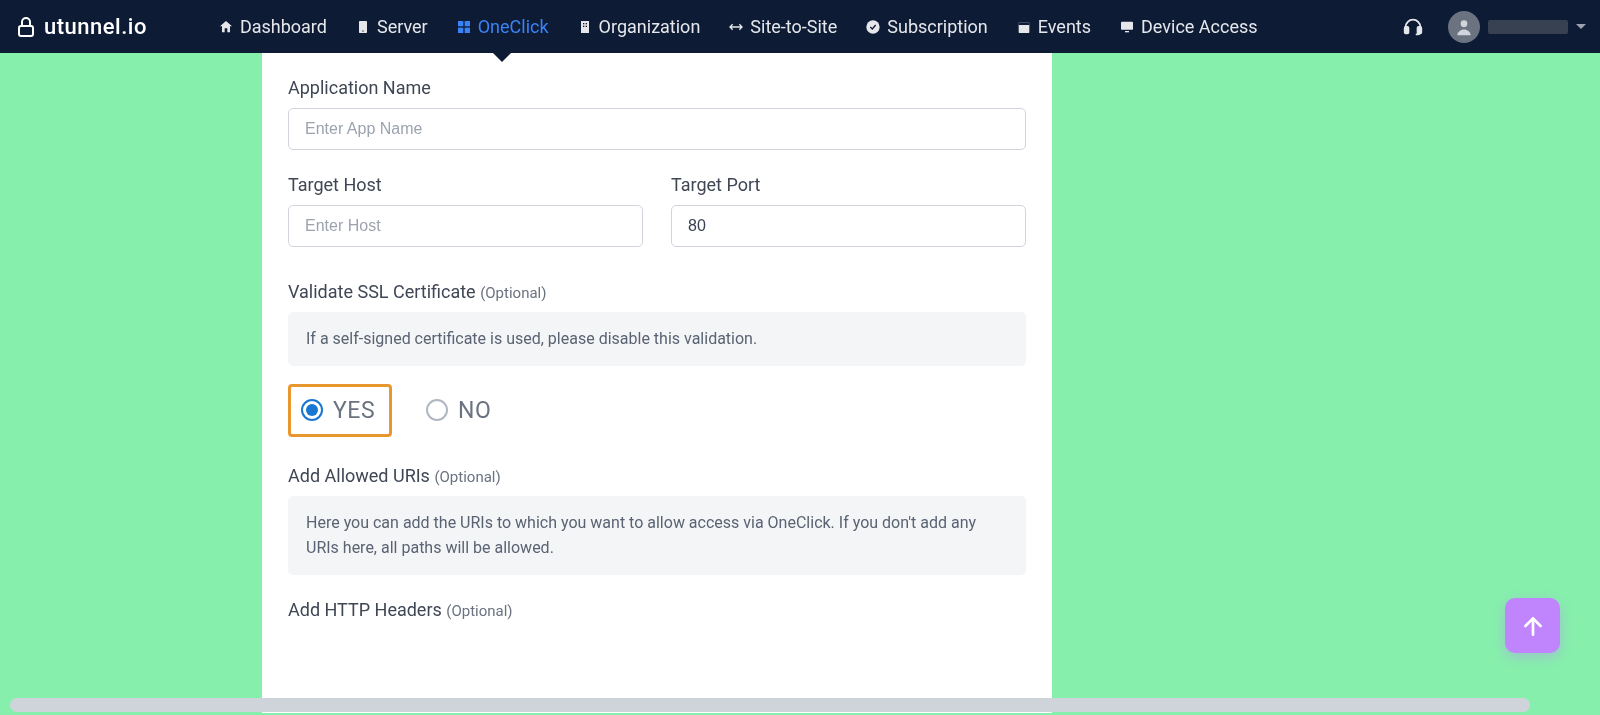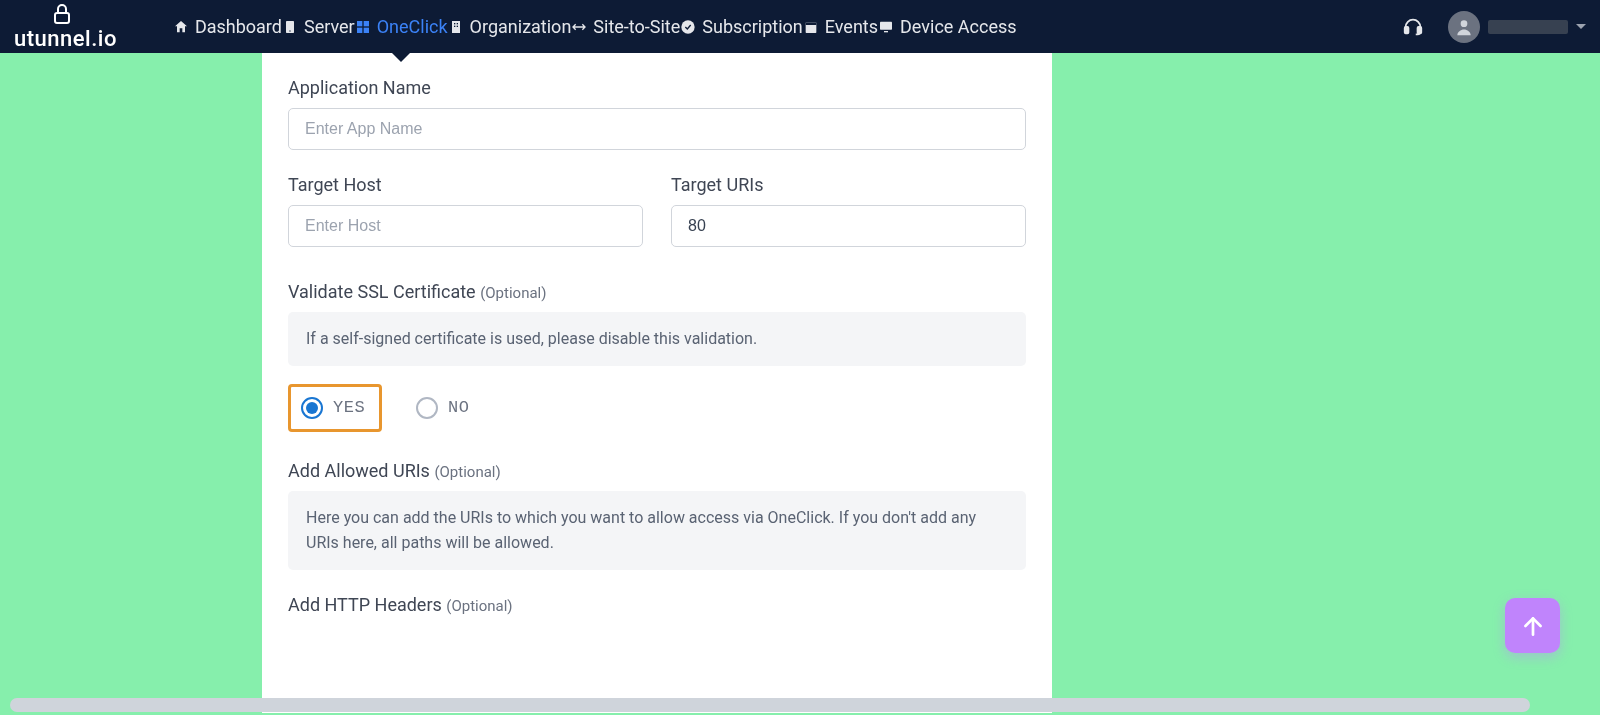--- a/index.html
+++ b/index.html
@@ -20,30 +20,30 @@
   align-items: center;
   padding: 0 14px;
   color: #fff;
 }
 .logo {
   display: flex;
   align-items: center;
   font-size: 22px;
   font-weight: 500;
   letter-spacing: 0.5px;
-  margin-right: 56px;
-  flex-direction: column;
+  margin-right: 71px;
 }
 .logo-icon {
   width: 24px;
   height: 24px;
   margin-right: 6px;
 }
 .nav-items {
   display: flex;
+  gap: 28px;
   flex: 1;
 }
 .nav-item {
   display: flex;
   align-items: center;
   gap: 6px;
   font-size: 18px;
   color: #e5e7eb;
   cursor: pointer;
   position: relative;
@@ -192,24 +192,23 @@
 .radio-circle.selected {
   border-color: #1976d2;
 }
 .radio-dot {
   width: 12px;
   height: 12px;
   background: #1976d2;
   border-radius: 50%;
 }
 .radio-label {
-  font-size: 17px;
+  font-size: 23px;
   color: #6b7280;
   letter-spacing: 0.5px;
-  font-family: Liberation Mono, monospace;
 }
 .uri-row {
   display: flex;
   gap: 36px;
   align-items: center;
   margin-bottom: 28px;
 }
 .uri-input {
   width: 288px;
 }
@@ -370,21 +369,21 @@
       <label class="form-label">Application Name</label>
       <input class="form-input" type="text" placeholder="Enter App Name" style="">
     </div>
 
     <div class="row">
       <div class="col form-group">
         <label class="form-label">Target Host</label>
         <input class="form-input" type="text" placeholder="Enter Host" style="">
       </div>
       <div class="col form-group">
-        <label class="form-label">Target URIs</label>
+        <label class="form-label">Target Port</label>
         <input class="form-input" type="text" value="80" style="">
       </div>
     </div>
 
     <div class="form-group" style="margin-top:10px;">
       <label class="form-label">
         <span>Validate SSL Certificate</span>
         <span class="optional">(Optional)</span>
       </label>
       <div class="info-box">If a self-signed certificate is used, please disable this validation.</div>

